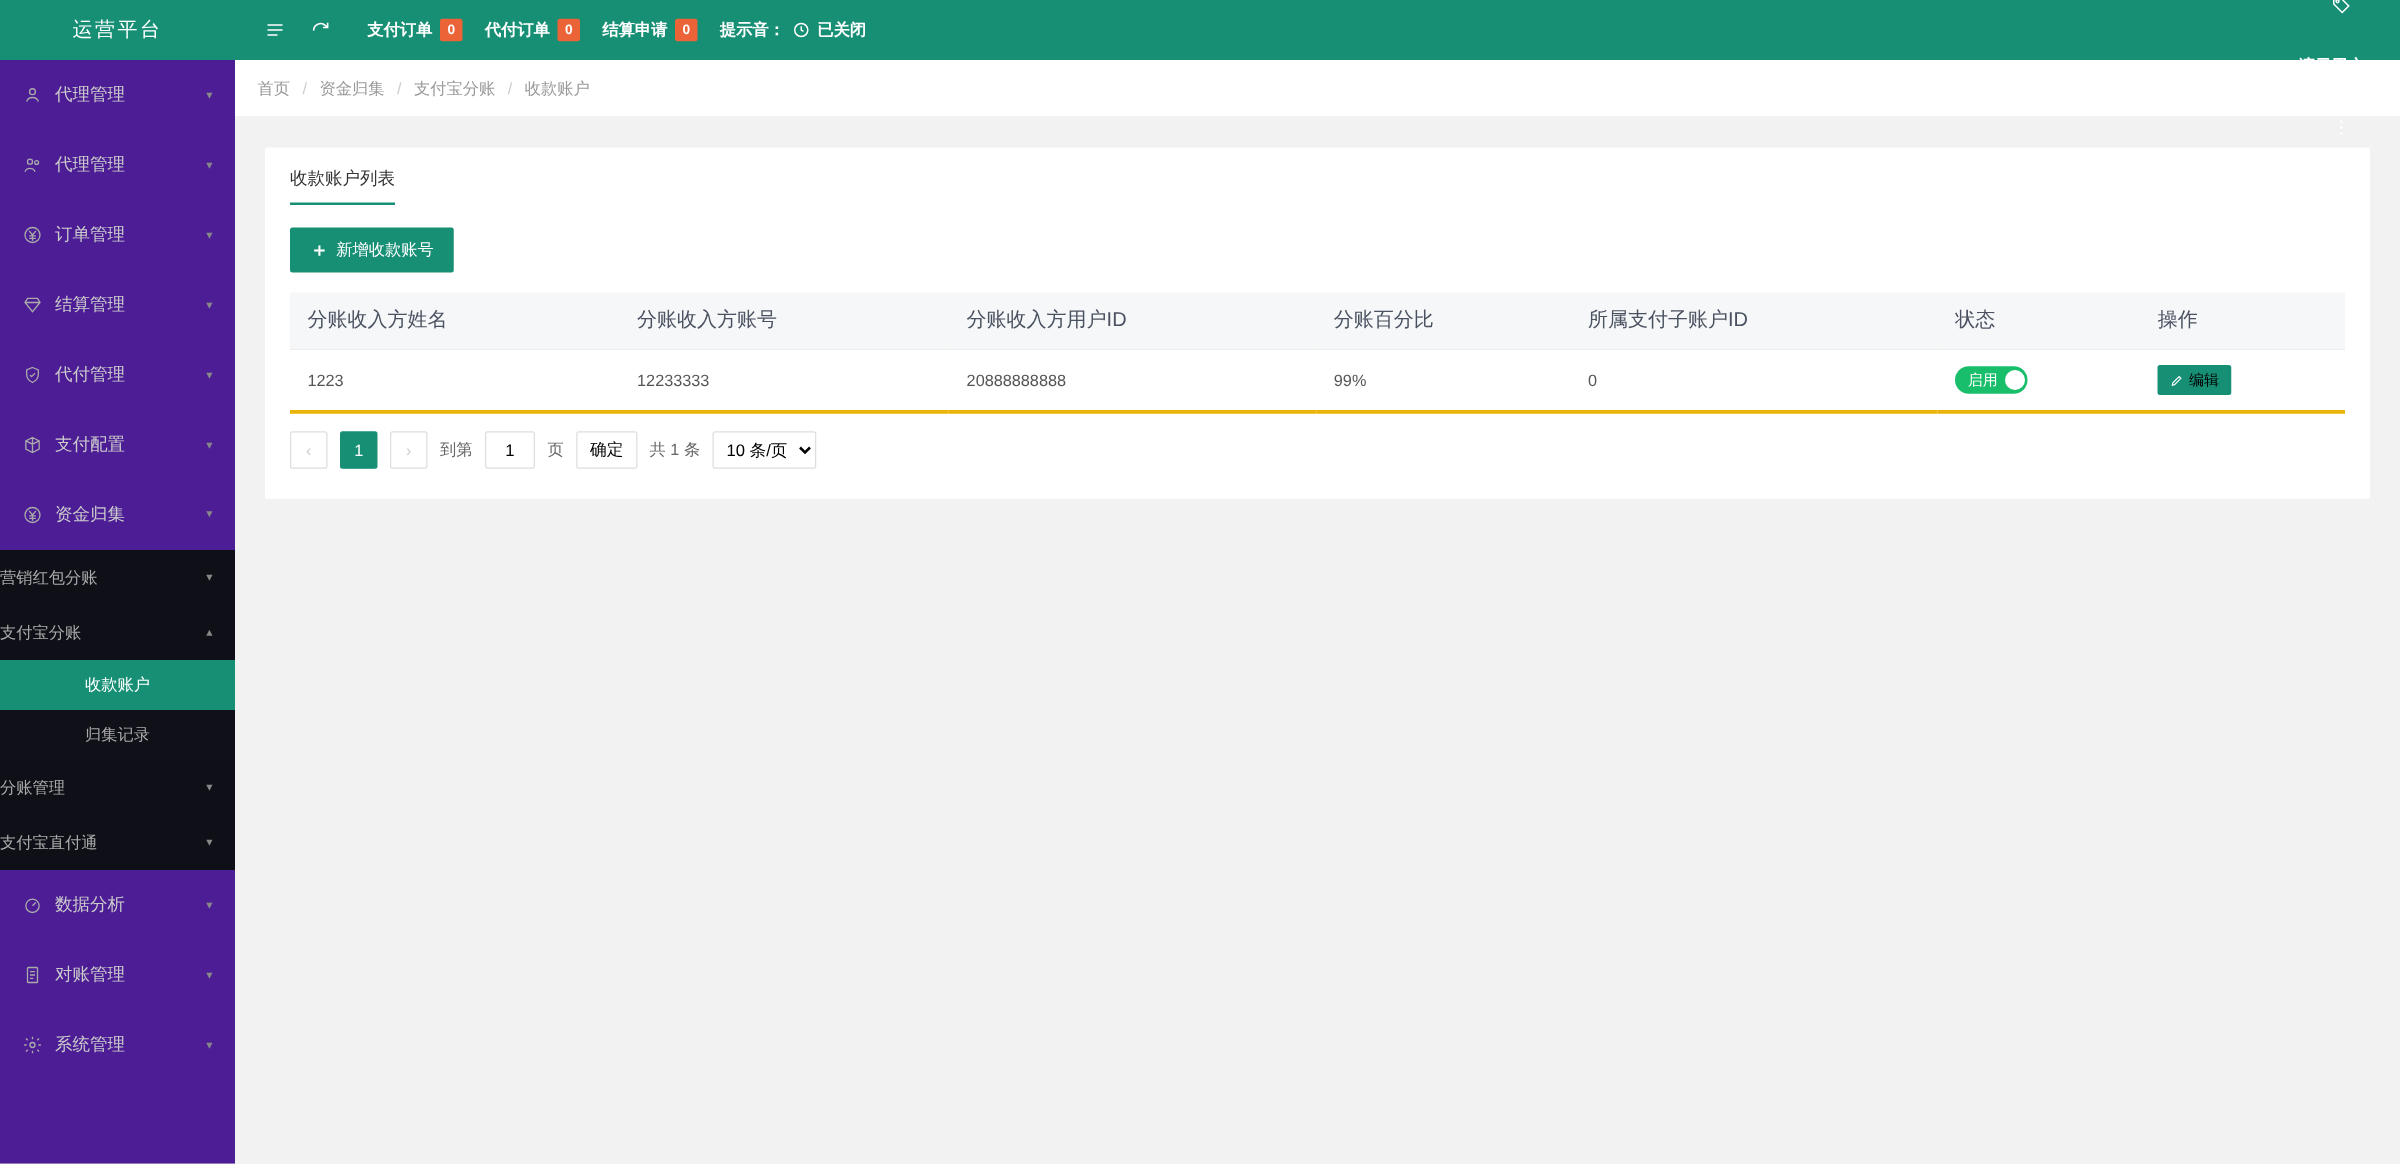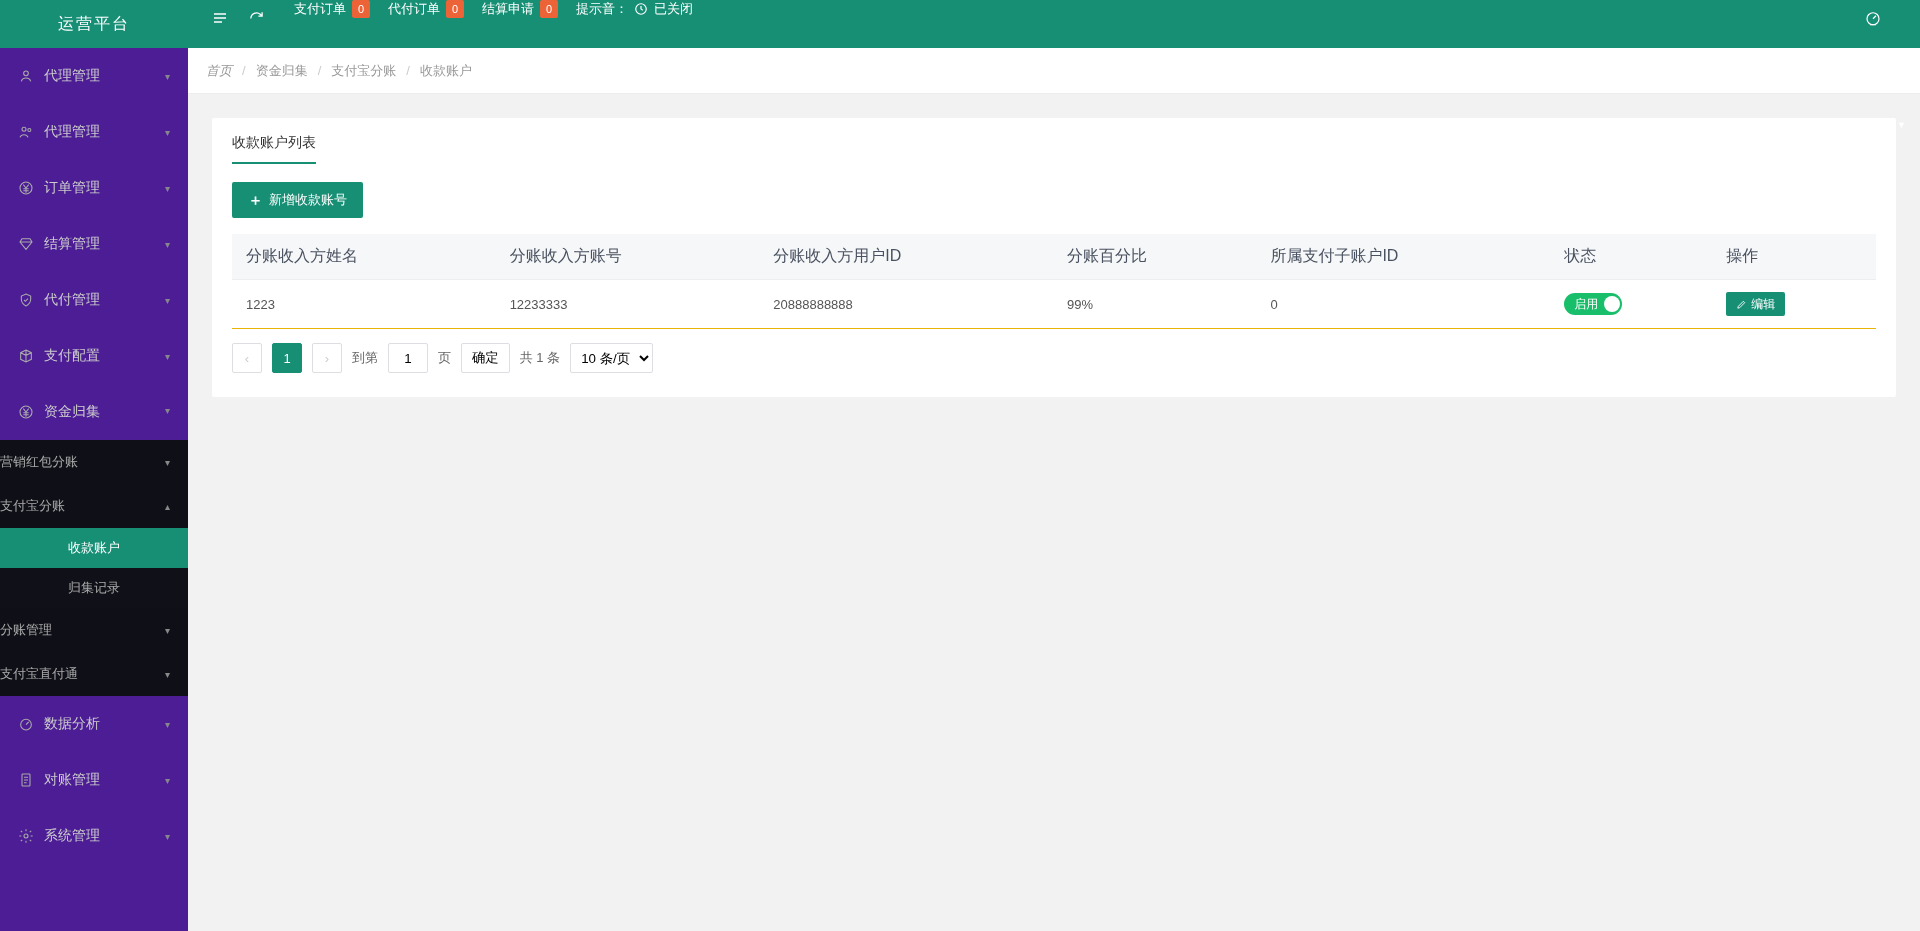--- a/index.html
+++ b/index.html
@@ -20,21 +20,21 @@
     .submenu-item { height: 44px; display: flex; align-items: center; color: #aaa; cursor: pointer; position: relative; font-size: 13px; }
     .submenu-item .arrow { position: absolute; right: 18px; font-size: 10px; color: #888; }
     .subsub { background: #101118; }
     .subsub-item { height: 40px; display: flex; align-items: center; justify-content: center; color: #aaa; cursor: pointer; font-size: 13px; }
     .subsub-item.active { background: #178f75; color: #fff; }
     
     
     .main { flex: 1; display: flex; flex-direction: column; background: #f2f2f2; }
     
     
-    .header { height: 48px; background: #178f75; color: #fff; display: flex; align-items: flex-start; padding: 0 14px; }
+    .header { height: 48px; background: #178f75; color: #fff; display: flex; align-items: center; padding: 0 14px; font-weight: bold; }
     .header .hbtn { width: 36px; height: 36px; display: flex; align-items: center; justify-content: center; cursor: pointer; }
     .header .stats { display: flex; align-items: center; gap: 18px; margin-left: 20px; font-size: 13px; }
     .header .stat { display: flex; align-items: center; gap: 6px; }
     .header .badge { background: #ec6337; color: #fff; min-width: 18px; height: 18px; border-radius: 2px; display: inline-flex; align-items: center; justify-content: center; font-size: 11px; padding: 0 4px; }
     .header .spacer { flex: 1; }
     .header .right { display: flex; align-items: center; gap: 22px; flex-direction: column; }
     .header .user { display: flex; align-items: center; gap: 6px; cursor: pointer; }
     
     
     .crumb { height: 46px; background: #fff; display: flex; align-items: center; padding: 0 18px; color: #999; font-size: 13px; border-bottom: 1px solid #eee; }
@@ -46,26 +46,26 @@
     .card { background: #fff; border-radius: 2px; }
     .card-head { padding: 16px 20px 0; font-size: 14px; color: #333; }
     .card-head .title { display: inline-block; padding-bottom: 10px; border-bottom: 2px solid #178f75; }
     .card-body { padding: 18px 20px 24px; }
     
     .btn-add { background: #178f75; color: #fff; border: none; height: 36px; padding: 0 16px; border-radius: 2px; cursor: pointer; font-size: 13px; display: inline-flex; align-items: center; gap: 6px; }
     
     
     table.tbl { width: 100%; border-collapse: collapse; margin-top: 16px; }
     .tbl th { background: #f5f7f8; text-align: left; font-weight: 500; color: #4a5160; padding: 12px 14px; font-size: 16px; border-bottom: 1px solid #eee; }
-    .tbl td { padding: 12px 14px; font-size: 13px; color: #555; border-bottom: 1px solid #eab308; }
+    .tbl td { padding: 12px 14px; font-size: 13px; color: #555; border-bottom: 3px solid #eab308; }
     
     .switch { display: inline-flex; align-items: center; background: #19be6b; color: #fff; border-radius: 20px; height: 22px; padding: 0 2px 0 10px; font-size: 12px; cursor: pointer; }
     .switch .knob { width: 16px; height: 16px; background: #fff; border-radius: 50%; margin-left: 6px; }
     
-    .btn-edit { background: #178f75; color: #ffffff; border: none; height: 24px; padding: 0 10px; border-radius: 2px; cursor: pointer; font-size: 12px; display: inline-flex; align-items: center; gap: 4px; }
+    .btn-edit { background: #178f75; color: #000000; border: none; height: 24px; padding: 0 10px; border-radius: 2px; cursor: pointer; font-size: 12px; display: inline-flex; align-items: center; gap: 4px; }
     
     
     .pager { display: flex; align-items: center; gap: 10px; margin-top: 14px; font-size: 13px; color: #666; }
     .pg { width: 30px; height: 30px; border: 1px solid #dcdee2; background: #fff; display: flex; align-items: center; justify-content: center; cursor: pointer; border-radius: 2px; }
     .pg.active { background: #178f75; color: #fff; border-color: #178f75; }
     .pg.disabled { color: #ccc; cursor: not-allowed; }
     .page-input { width: 40px; height: 30px; border: 1px solid #dcdee2; text-align: center; border-radius: 2px; }
     .page-btn { height: 30px; padding: 0 10px; border: 1px solid #dcdee2; background: #fff; cursor: pointer; border-radius: 2px; }
     .page-select { height: 30px; border: 1px solid #dcdee2; padding: 0 6px; border-radius: 2px; background: #fff; }
     
@@ -260,21 +260,21 @@
           <svg width="16" height="16" viewBox="0 0 24 24" fill="#fff">
               <circle cx="12" cy="5" r="1.6"></circle>
               <circle cx="12" cy="12" r="1.6"></circle>
               <circle cx="12" cy="19" r="1.6"></circle>
             </svg>
         </div>
       </div>
     </header>
 
     <div class="crumb" id="crumb">
-        <span class="a" style="cursor: pointer; font-style: italic;">首页</span>
+        <span class="a" style="cursor: pointer;">首页</span>
         <span class="sep">/</span>
         <span class="a" style="cursor: pointer;">资金归集</span>
         <span class="sep">/</span>
         <span class="a" style="cursor: pointer;">支付宝分账</span>
         <span class="sep">/</span>
         <span class="cur">收款账户</span>
       </div>
 
     <div class="content">
       <div class="card">

